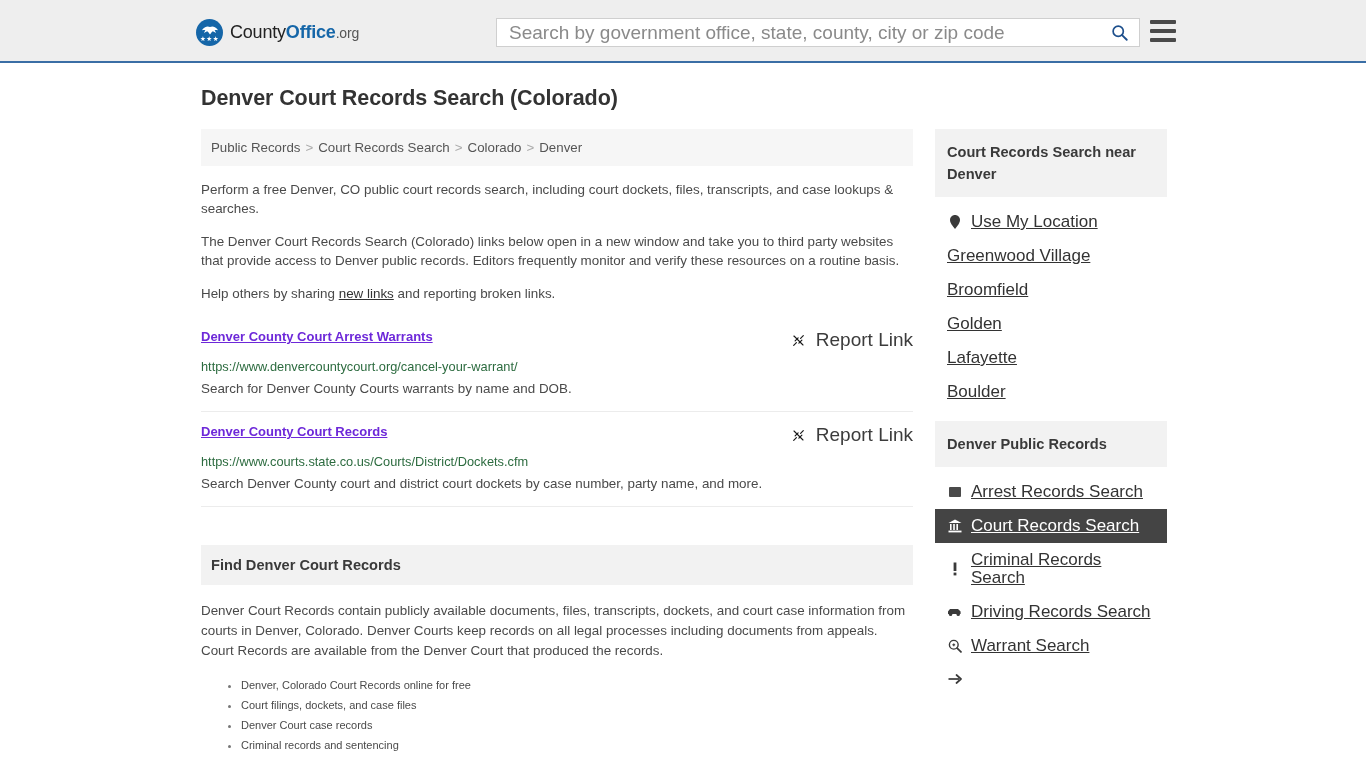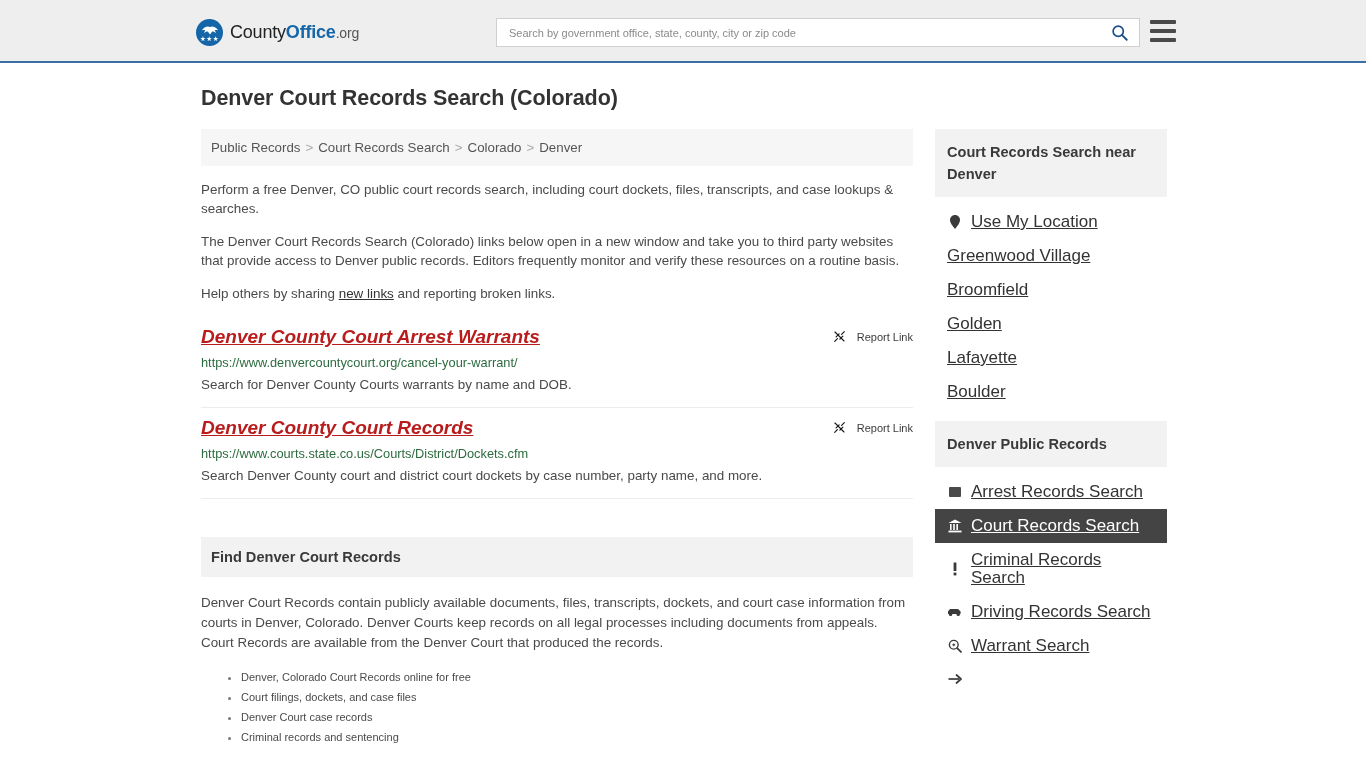--- a/index.html
+++ b/index.html
@@ -54,21 +54,21 @@
   .search-wrap {
     position: absolute; left: 496px; top: 18px;
     width: 644px; height: 29px;
     background: #fff;
     border: 1px solid #cfcfcf;
     display: flex; align-items: center;
   }
   .search-input {
     flex: 1; height: 100%;
     border: 0; outline: 0; background: transparent;
-    font-size: 11px; color: #be185d;
+    font-size: 19px; color: #be185d;
     padding: 0 12px;
     font-family: "Liberation Sans", sans-serif;
   }
   .search-input::placeholder { color: #8a8a8a; }
   .search-btn {
     width: 40px; height: 100%;
     border: 0; background: transparent; cursor: pointer;
     display: flex; align-items: center; justify-content: center;
   }
   .hamburger {
@@ -125,28 +125,27 @@
 
   
   .result {
     padding: 10px 0 13px 0;
     border-bottom: 1px solid #ececec;
     position: relative;
   }
   .result:last-of-type { border-bottom: 0; }
   .result-head { display: flex; align-items: flex-start; justify-content: space-between; }
   .result-title {
-    font-size: 19px; font-weight: bold; color: #b91c1c;
+    font-size: 13px; font-weight: bold; color: #6d28d9;
     text-decoration: underline; cursor: pointer;
     line-height: 20px;
-    font-style: italic;
   }
   .report-link {
     display: flex; align-items: center; gap: 10px;
-    font-size: 11px; color: #3c3c3c; cursor: pointer;
+    font-size: 19px; color: #3c3c3c; cursor: pointer;
     white-space: nowrap; padding-top: 2px;
   }
   .result-url {
     font-size: 12.8px; color: #2c6b3f; margin-top: 7px; line-height: 17px;
     cursor: pointer;
   }
   .result-desc {
     font-size: 13.4px; color: #4a4a4a; margin-top: 4px; line-height: 19px;
   }
 

